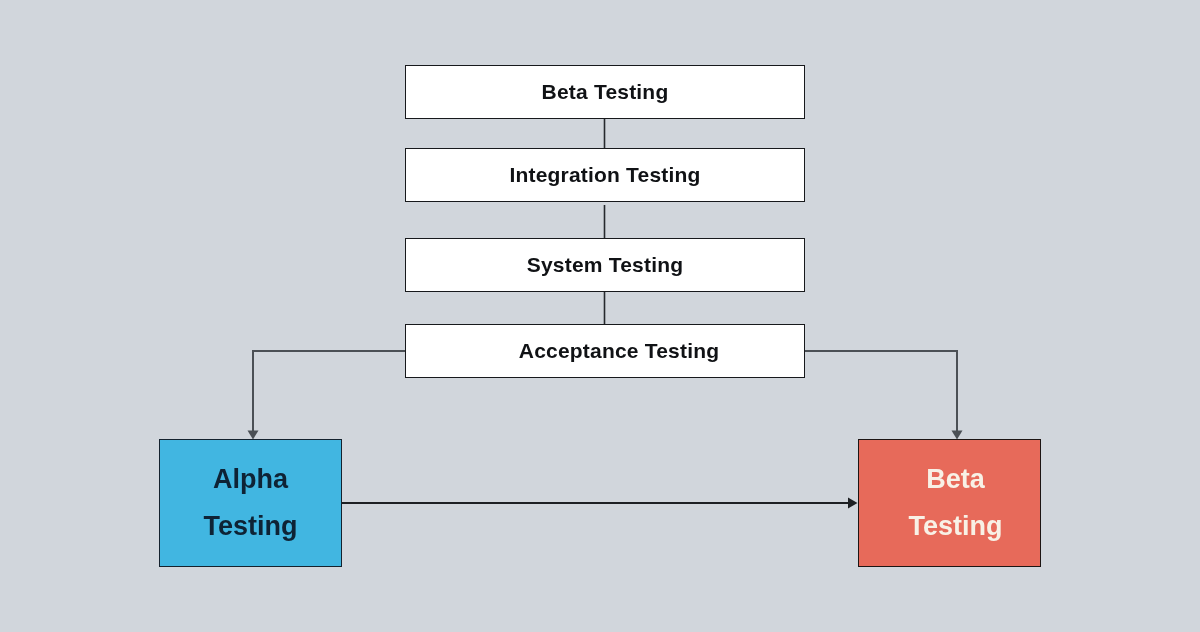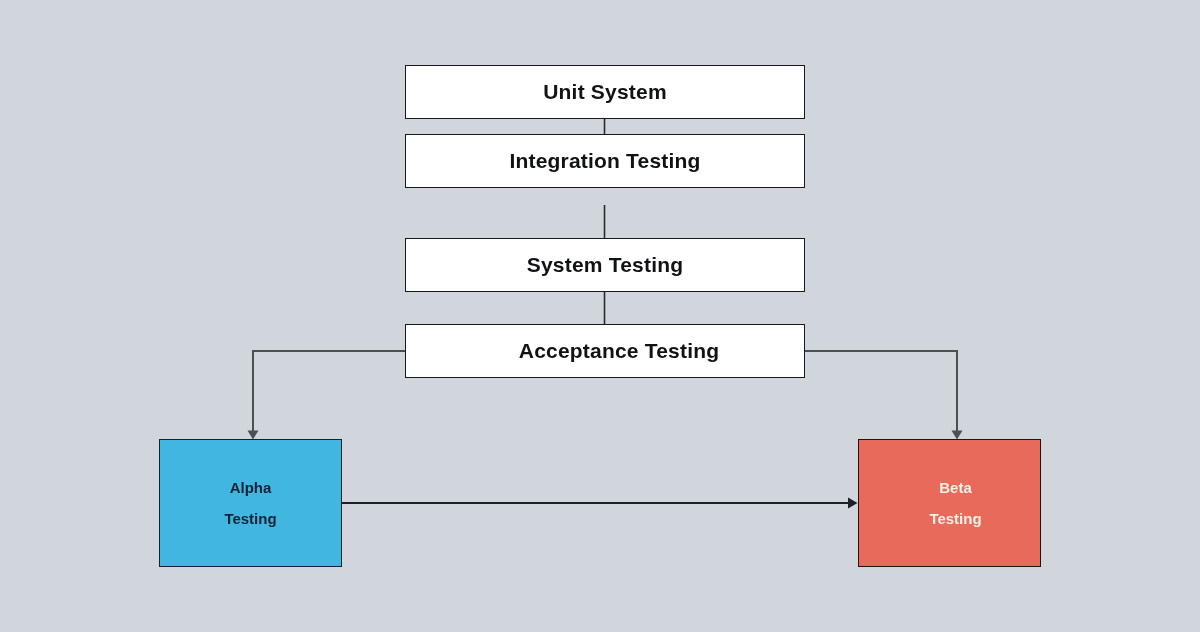--- a/index.html
+++ b/index.html
@@ -33,30 +33,30 @@
   .node-stage {
     left: 405px;
     width: 400px;
     height: 54px;
     font-size: 21px;
     font-weight: 700;
     color: #101215;
     letter-spacing: 0.2px;
   }
   .node-unit        { top: 65px;  }
-  .node-integration { top: 134px; justify-content: center; }
+  .node-integration { top: 148px; justify-content: center; }
   .node-system      { top: 238px; justify-content: center; }
   .node-acceptance  { top: 324px; padding-left: 28px; }
   .node-terminal {
     top: 439px;
     width: 183px;
     height: 128px;
     flex-direction: column;
     gap: 11px;
-    font-size: 15px;
+    font-size: 27px;
     font-weight: 700;
     line-height: 1.3;
   }
   .node-alpha {
     left: 159px;
     background: #41b6e1;
     border-color: #14222e;
     color: #0e2335;
   }
   .node-beta {
@@ -83,21 +83,21 @@
     <path d="M247.5,430.5 L258.5,430.5 L253,439.5 Z" fill="#4b5055"></path>
 
     <polyline points="804,351 957,351 957,432" fill="none" stroke="#4b5055" stroke-width="2"></polyline>
     <path d="M951.5,430.5 L962.5,430.5 L957,439.5 Z" fill="#4b5055"></path>
 
     <line x1="342" y1="503" x2="849" y2="503" stroke="#1d2023" stroke-width="1.8"></line>
     <path d="M848,497.5 L848,508.5 L857.5,503 Z" fill="#1d2023"></path>
   </svg>
 
   <div class="node node-stage node-unit">
-    <span>Unit System</span>
+    <span>Beta Testing</span>
   </div>
 
   <div class="node node-stage node-integration">
     <span>Integration Testing</span>
   </div>
 
   <div class="node node-stage node-system">
     <span>System Testing</span>
   </div>
 

